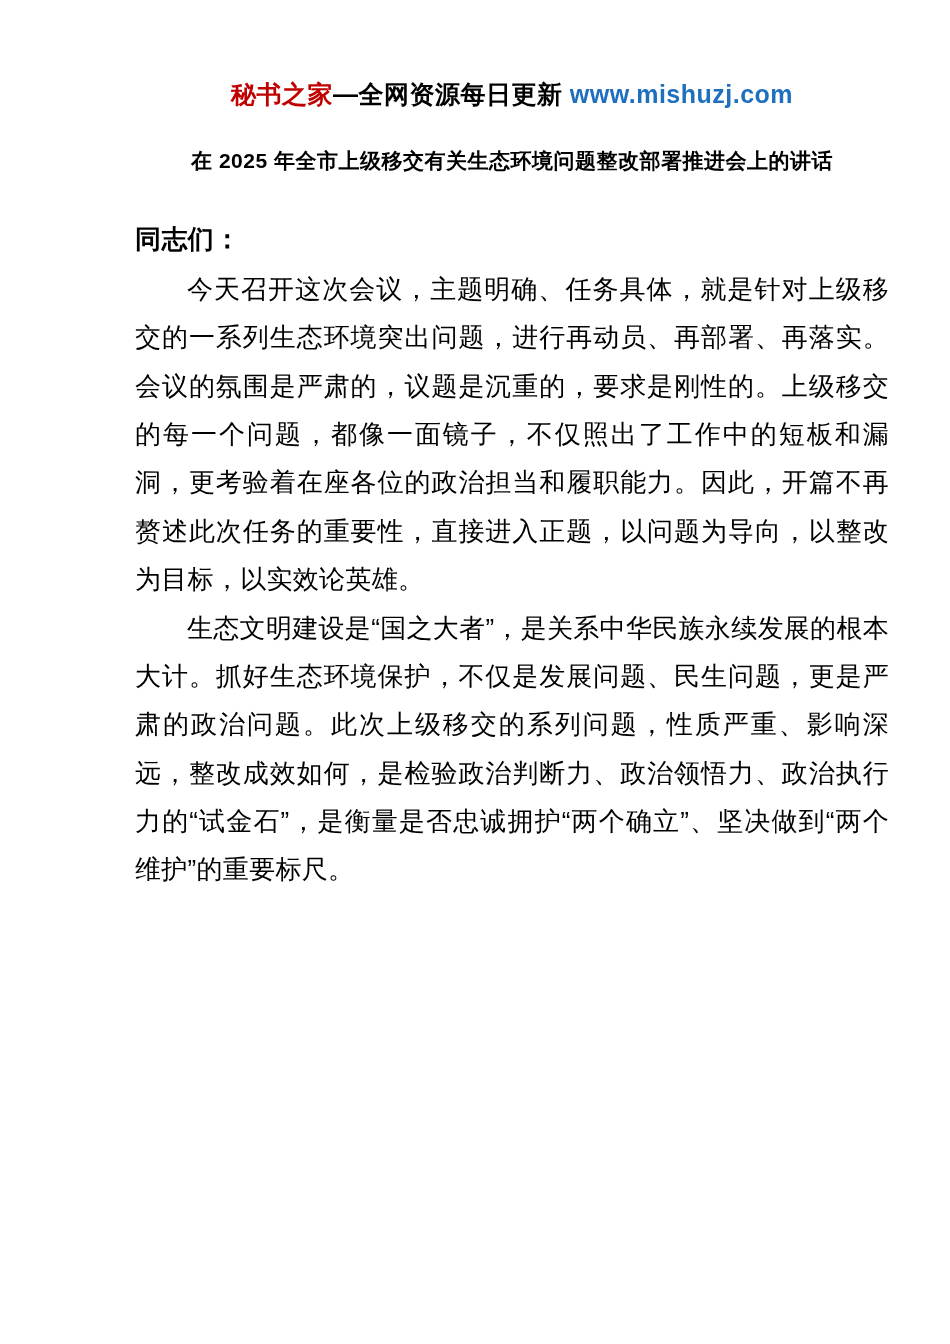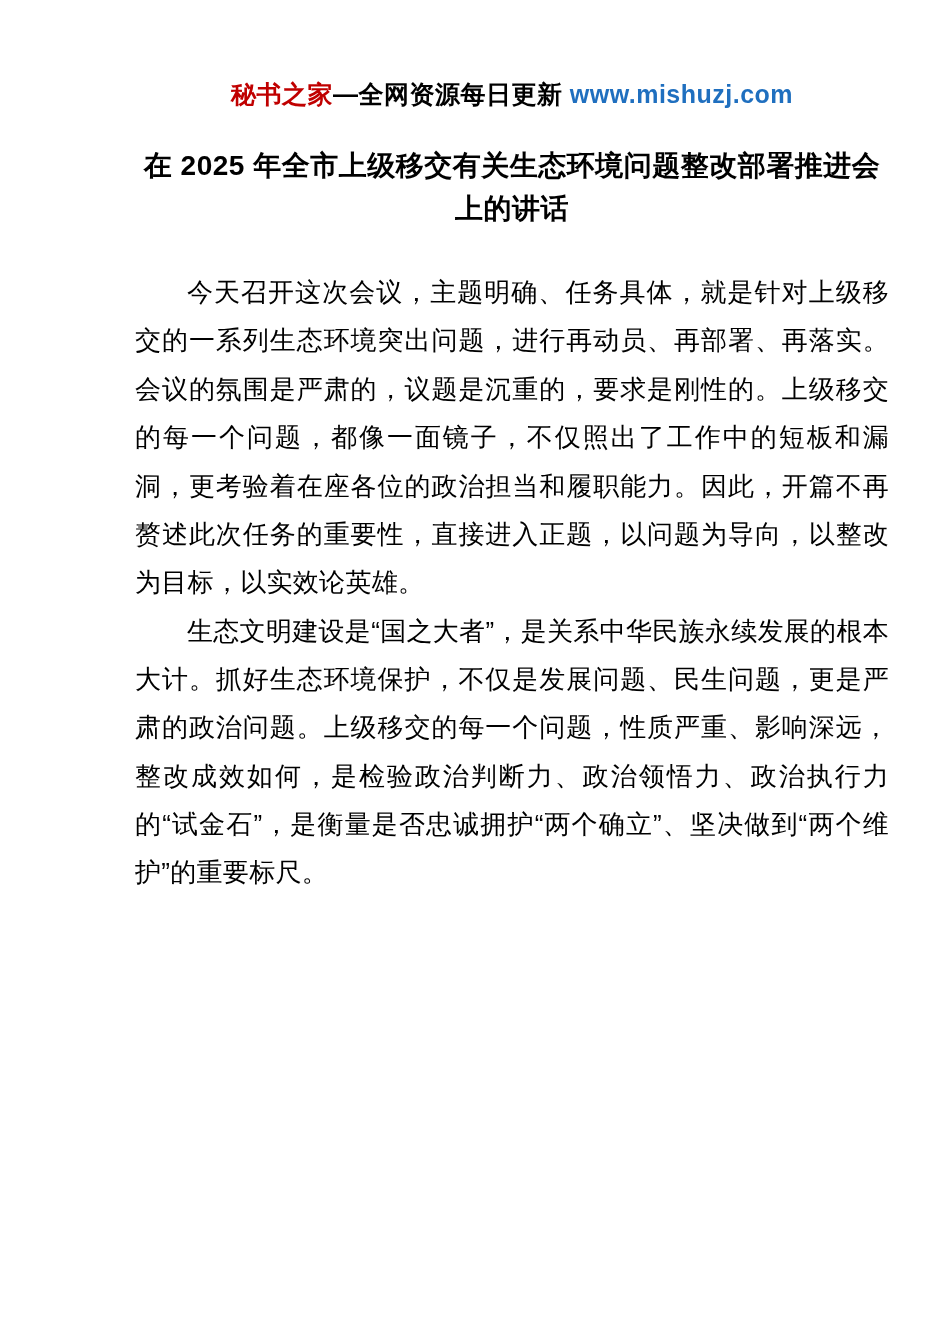--- a/index.html
+++ b/index.html
@@ -33,21 +33,21 @@
     color: #c00000;
   }
   .site-banner .tagline {
     color: #000000;
   }
   .site-banner .url {
     color: #1f6fbf;
   }
   .doc-title {
     text-align: center;
-    font-size: 28px;
+    font-size: 21px;
     font-weight: bold;
     line-height: 1.52;
     letter-spacing: 0.5px;
     margin: 0 0 38px 0;
   }
   .salutation {
     font-size: 26px;
     font-weight: bold;
     line-height: 1.85;
     margin: 0 0 2px 0;
@@ -68,17 +68,18 @@
 <body>
 
 <div class="page">
 
   <div class="site-banner">
     <span class="brand">秘书之家</span><span class="tagline">—全网资源每日更新 </span><span class="url">www.mishuzj.com</span>
   </div>
 
   <h1 class="doc-title">在 2025 年全市上级移交有关生态环境问题整改部署推进会上的讲话</h1>
 
+  <div class="salutation">同志们：</div>
 
   <p class="body-para">今天召开这次会议，主题明确、任务具体，就是针对上级移交的一系列生态环境突出问题，进行再动员、再部署、再落实。会议的氛围是严肃的，议题是沉重的，要求是刚性的。上级移交的每一个问题，都像一面镜子，不仅照出了工作中的短板和漏洞，更考验着在座各位的政治担当和履职能力。因此，开篇不再赘述此次任务的重要性，直接进入正题，以问题为导向，以整改为目标，以实效论英雄。</p>
-  <p class="body-para">生态文明建设是“国之大者”，是关系中华民族永续发展的根本大计。抓好生态环境保护，不仅是发展问题、民生问题，更是严肃的政治问题。上级移交的每一个问题，性质严重、影响深远，整改成效如何，是检验政治判断力、政治领悟力、政治执行力的“试金石”，是衡量是否忠诚拥护“两个确立”、坚决做到“两个维护”的重要标尺。</p>
+  <p class="body-para">生态文明建设是“国之大者”，是关系中华民族永续发展的根本大计。抓好生态环境保护，不仅是发展问题、民生问题，更是严肃的政治问题。此次上级移交的系列问题，性质严重、影响深远，整改成效如何，是检验政治判断力、政治领悟力、政治执行力的“试金石”，是衡量是否忠诚拥护“两个确立”、坚决做到“两个维护”的重要标尺。</p>
 
 </div>
 
 </body></html>

